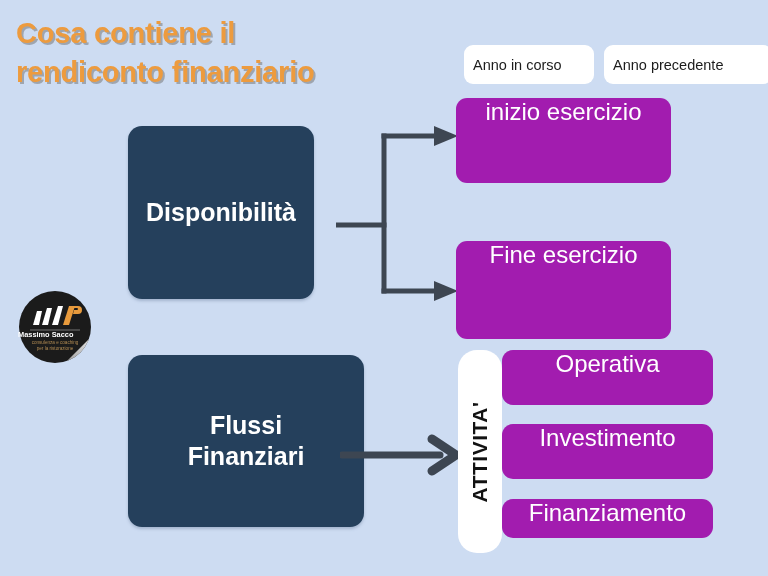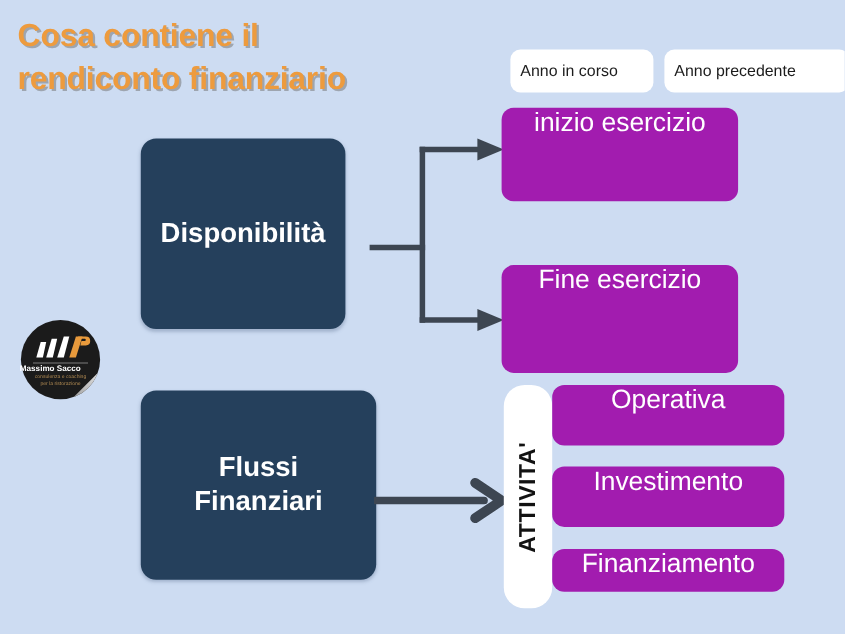--- a/index.html
+++ b/index.html
@@ -82,21 +82,21 @@
   }
   #box-disponibilita {
     left: 128px;
     top: 126px;
     width: 186px;
     height: 173px;
   }
   #box-flussi {
     left: 128px;
     top: 355px;
-    width: 214px;
+    width: 236px;
     height: 172px;
   }
   .navy-box .ln {
     display: block;
   }
 
   
   .blue-box {
     position: absolute;
     background: #a21caf;

